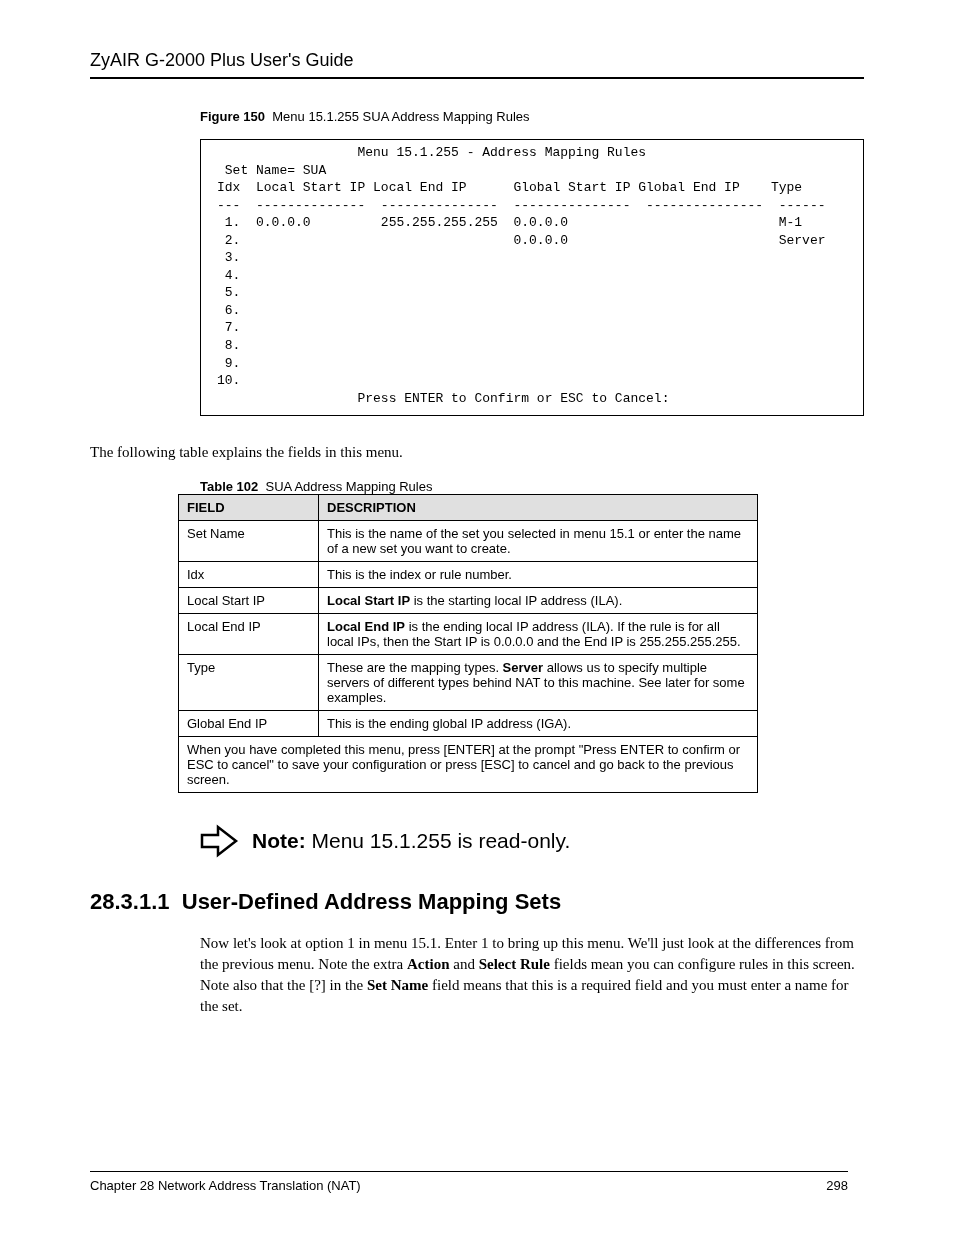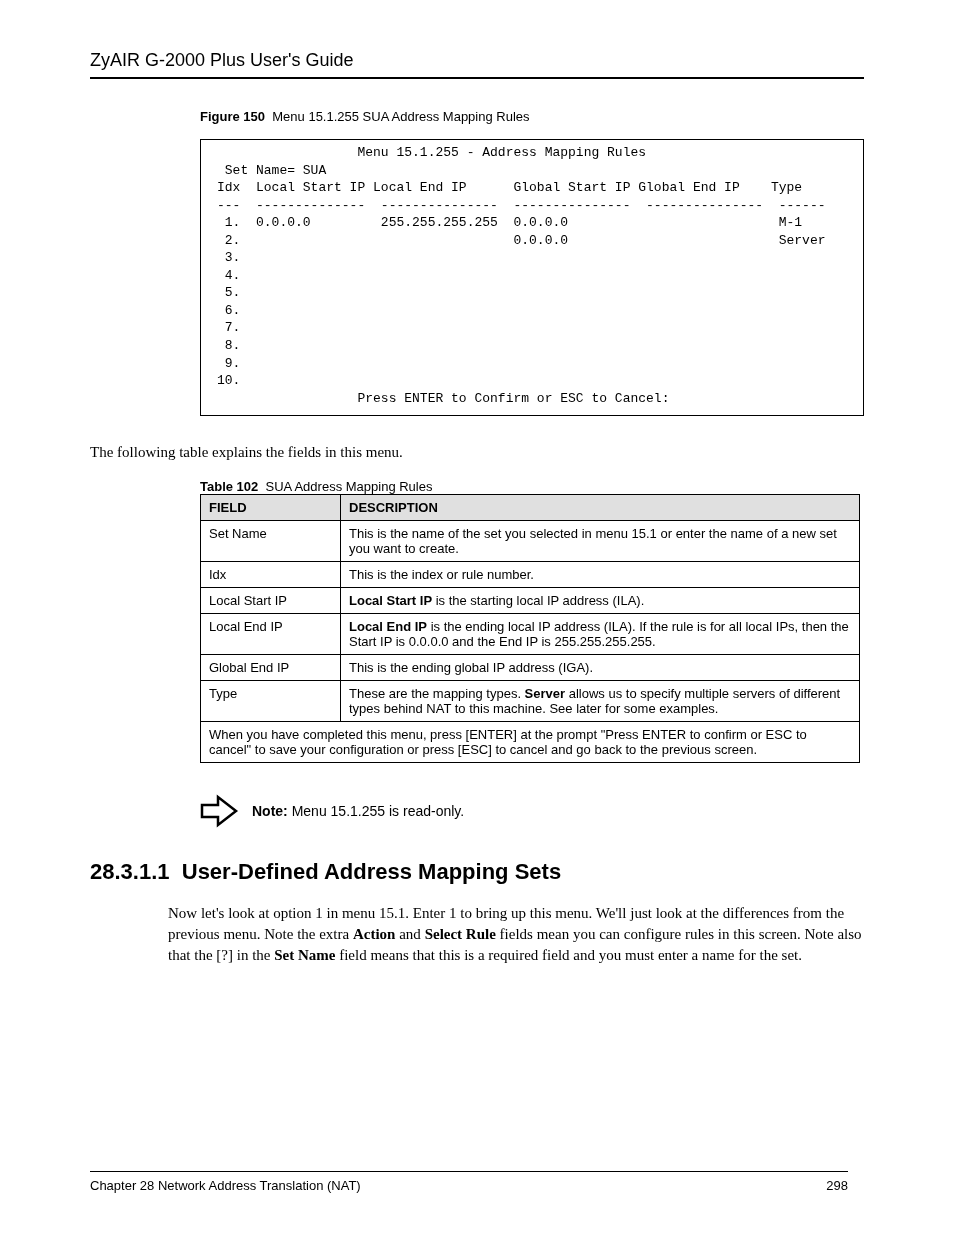--- a/index.html
+++ b/index.html
@@ -46,23 +46,23 @@
     font-family: Georgia, "Times New Roman", serif;
     font-size: 15px;
     margin-bottom: 18px;
   }
   .table-caption {
     font-size: 13px;
     margin-left: 110px;
   }
   .table-caption b { font-weight: bold; }
   table.data-table {
-    margin-left: 110px;
+    margin-left: 88px;
     border-collapse: collapse;
-    width: 660px;
+    width: 580px;
     font-size: 13px;
     table-layout: fixed;
   }
   table.data-table th {
     background: #e0e0e0;
     text-align: left;
     font-weight: bold;
     padding: 5px 8px;
     border: 1px solid #000;
     font-variant: small-caps;
@@ -82,32 +82,32 @@
     align-items: center;
   }
   .note-icon {
     width: 40px;
     height: 36px;
     flex-shrink: 0;
     margin-right: 12px;
   }
   .note-text {
     font-family: Arial, Helvetica, sans-serif;
-    font-size: 14px;
+    font-size: 21px;
   }
   .note-text b { font-weight: bold; }
   .section-heading {
     margin-left: 0;
     font-size: 22px;
     font-weight: bold;
     margin-top: 25px;
     margin-bottom: 18px;
   }
   .body-para {
-    margin-left: 78px;
+    margin-left: 110px;
     font-family: Georgia, "Times New Roman", serif;
     font-size: 15px;
     line-height: 1.4;
   }
   .body-para b { font-weight: bold; }
   .footer {
     position: absolute;
     bottom: 42px;
     left: 90px;
     right: 106px;
@@ -178,26 +178,26 @@
         </tr>
         <tr>
           <td>Local Start IP</td>
           <td><b>Local Start IP</b> is the starting local IP address (ILA).</td>
         </tr>
         <tr>
           <td>Local End IP</td>
           <td><b>Local End IP</b> is the ending local IP address (ILA). If the rule is for all local IPs, then the Start IP is 0.0.0.0 and the End IP is 255.255.255.255.</td>
         </tr>
         <tr>
+          <td>Type</td>
+          <td>These are the mapping types. <b>Server</b> allows us to specify multiple servers of different types behind NAT to this machine. See later for some examples.</td>
+        </tr>
+        <tr>
           <td>Global End IP</td>
           <td>This is the ending global IP address (IGA).</td>
-        </tr>
-        <tr>
-          <td>Type</td>
-          <td>These are the mapping types. <b>Server</b> allows us to specify multiple servers of different types behind NAT to this machine. See later for some examples.</td>
         </tr>
         <tr>
           <td colspan="2">When you have completed this menu, press [ENTER] at the prompt "Press ENTER to confirm or ESC to cancel" to save your configuration or press [ESC] to cancel and go back to the previous screen.</td>
         </tr>
       </tbody>
   </table>
 
   <div class="note-row">
     <svg class="note-icon" viewBox="0 0 40 36">
       <path d="M2 12 L18 12 L18 4 L36 18 L18 32 L18 24 L2 24 Z" fill="#fff" stroke="#000" stroke-width="2.5"></path>

